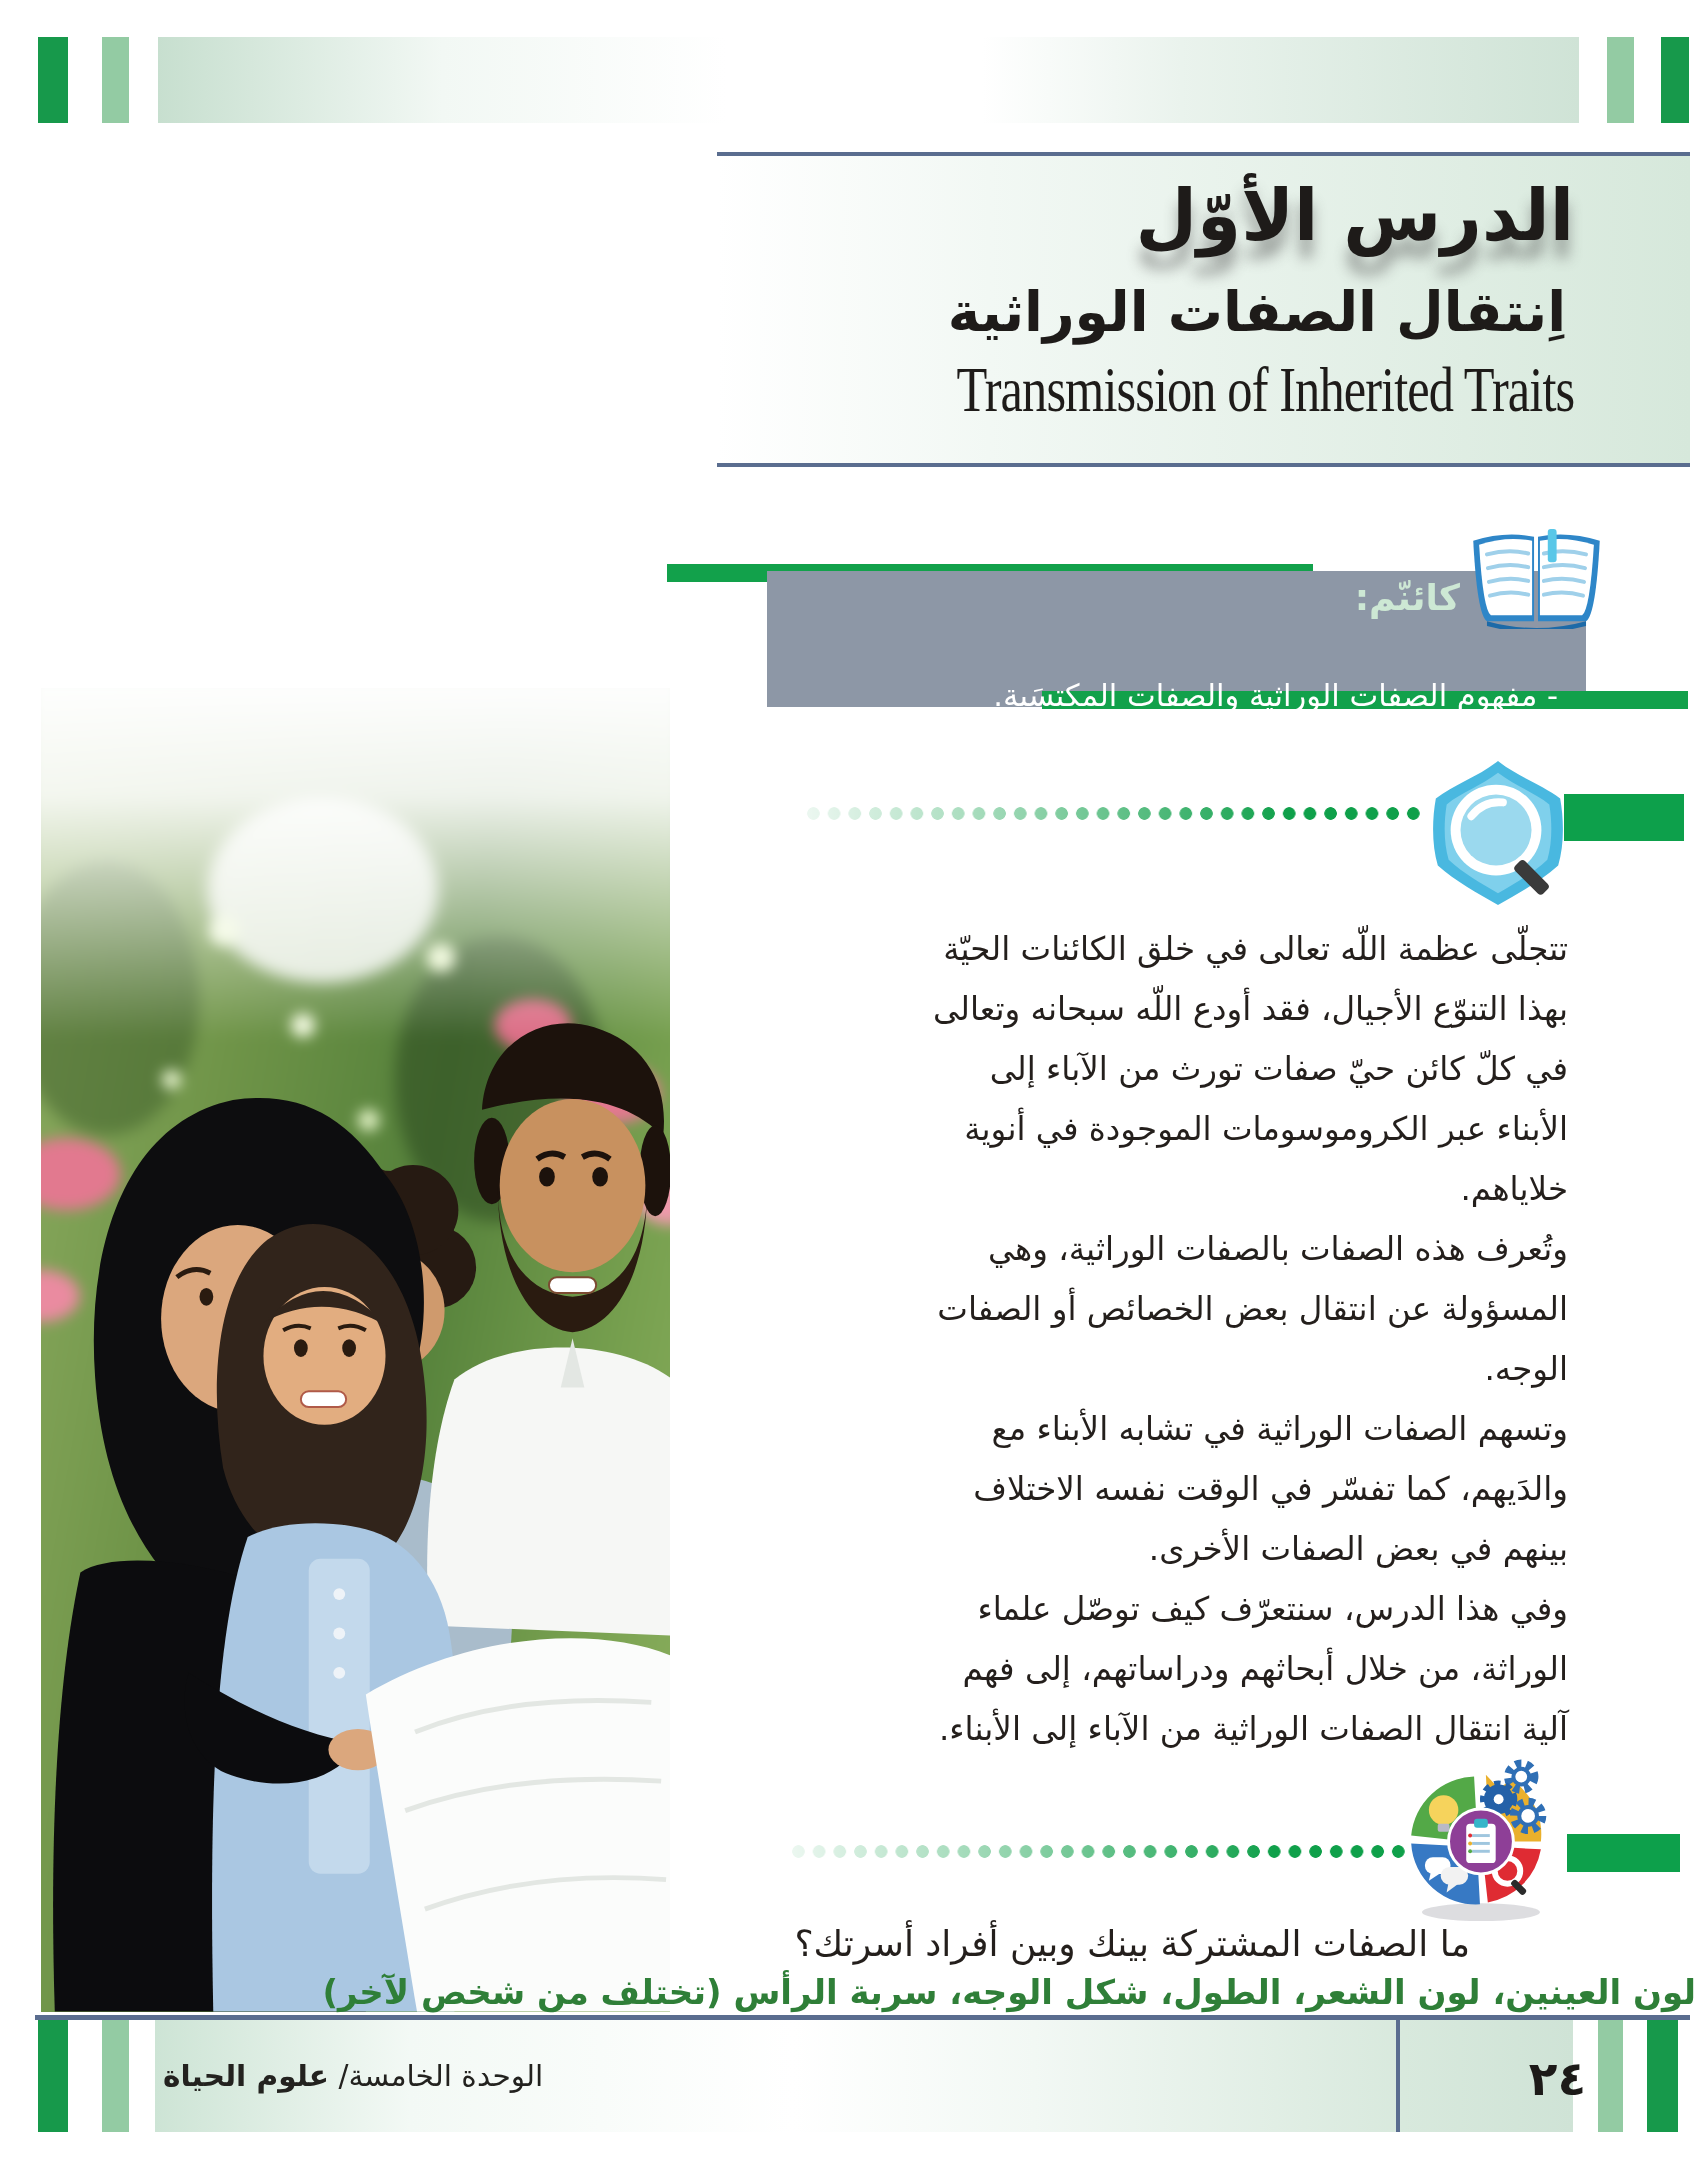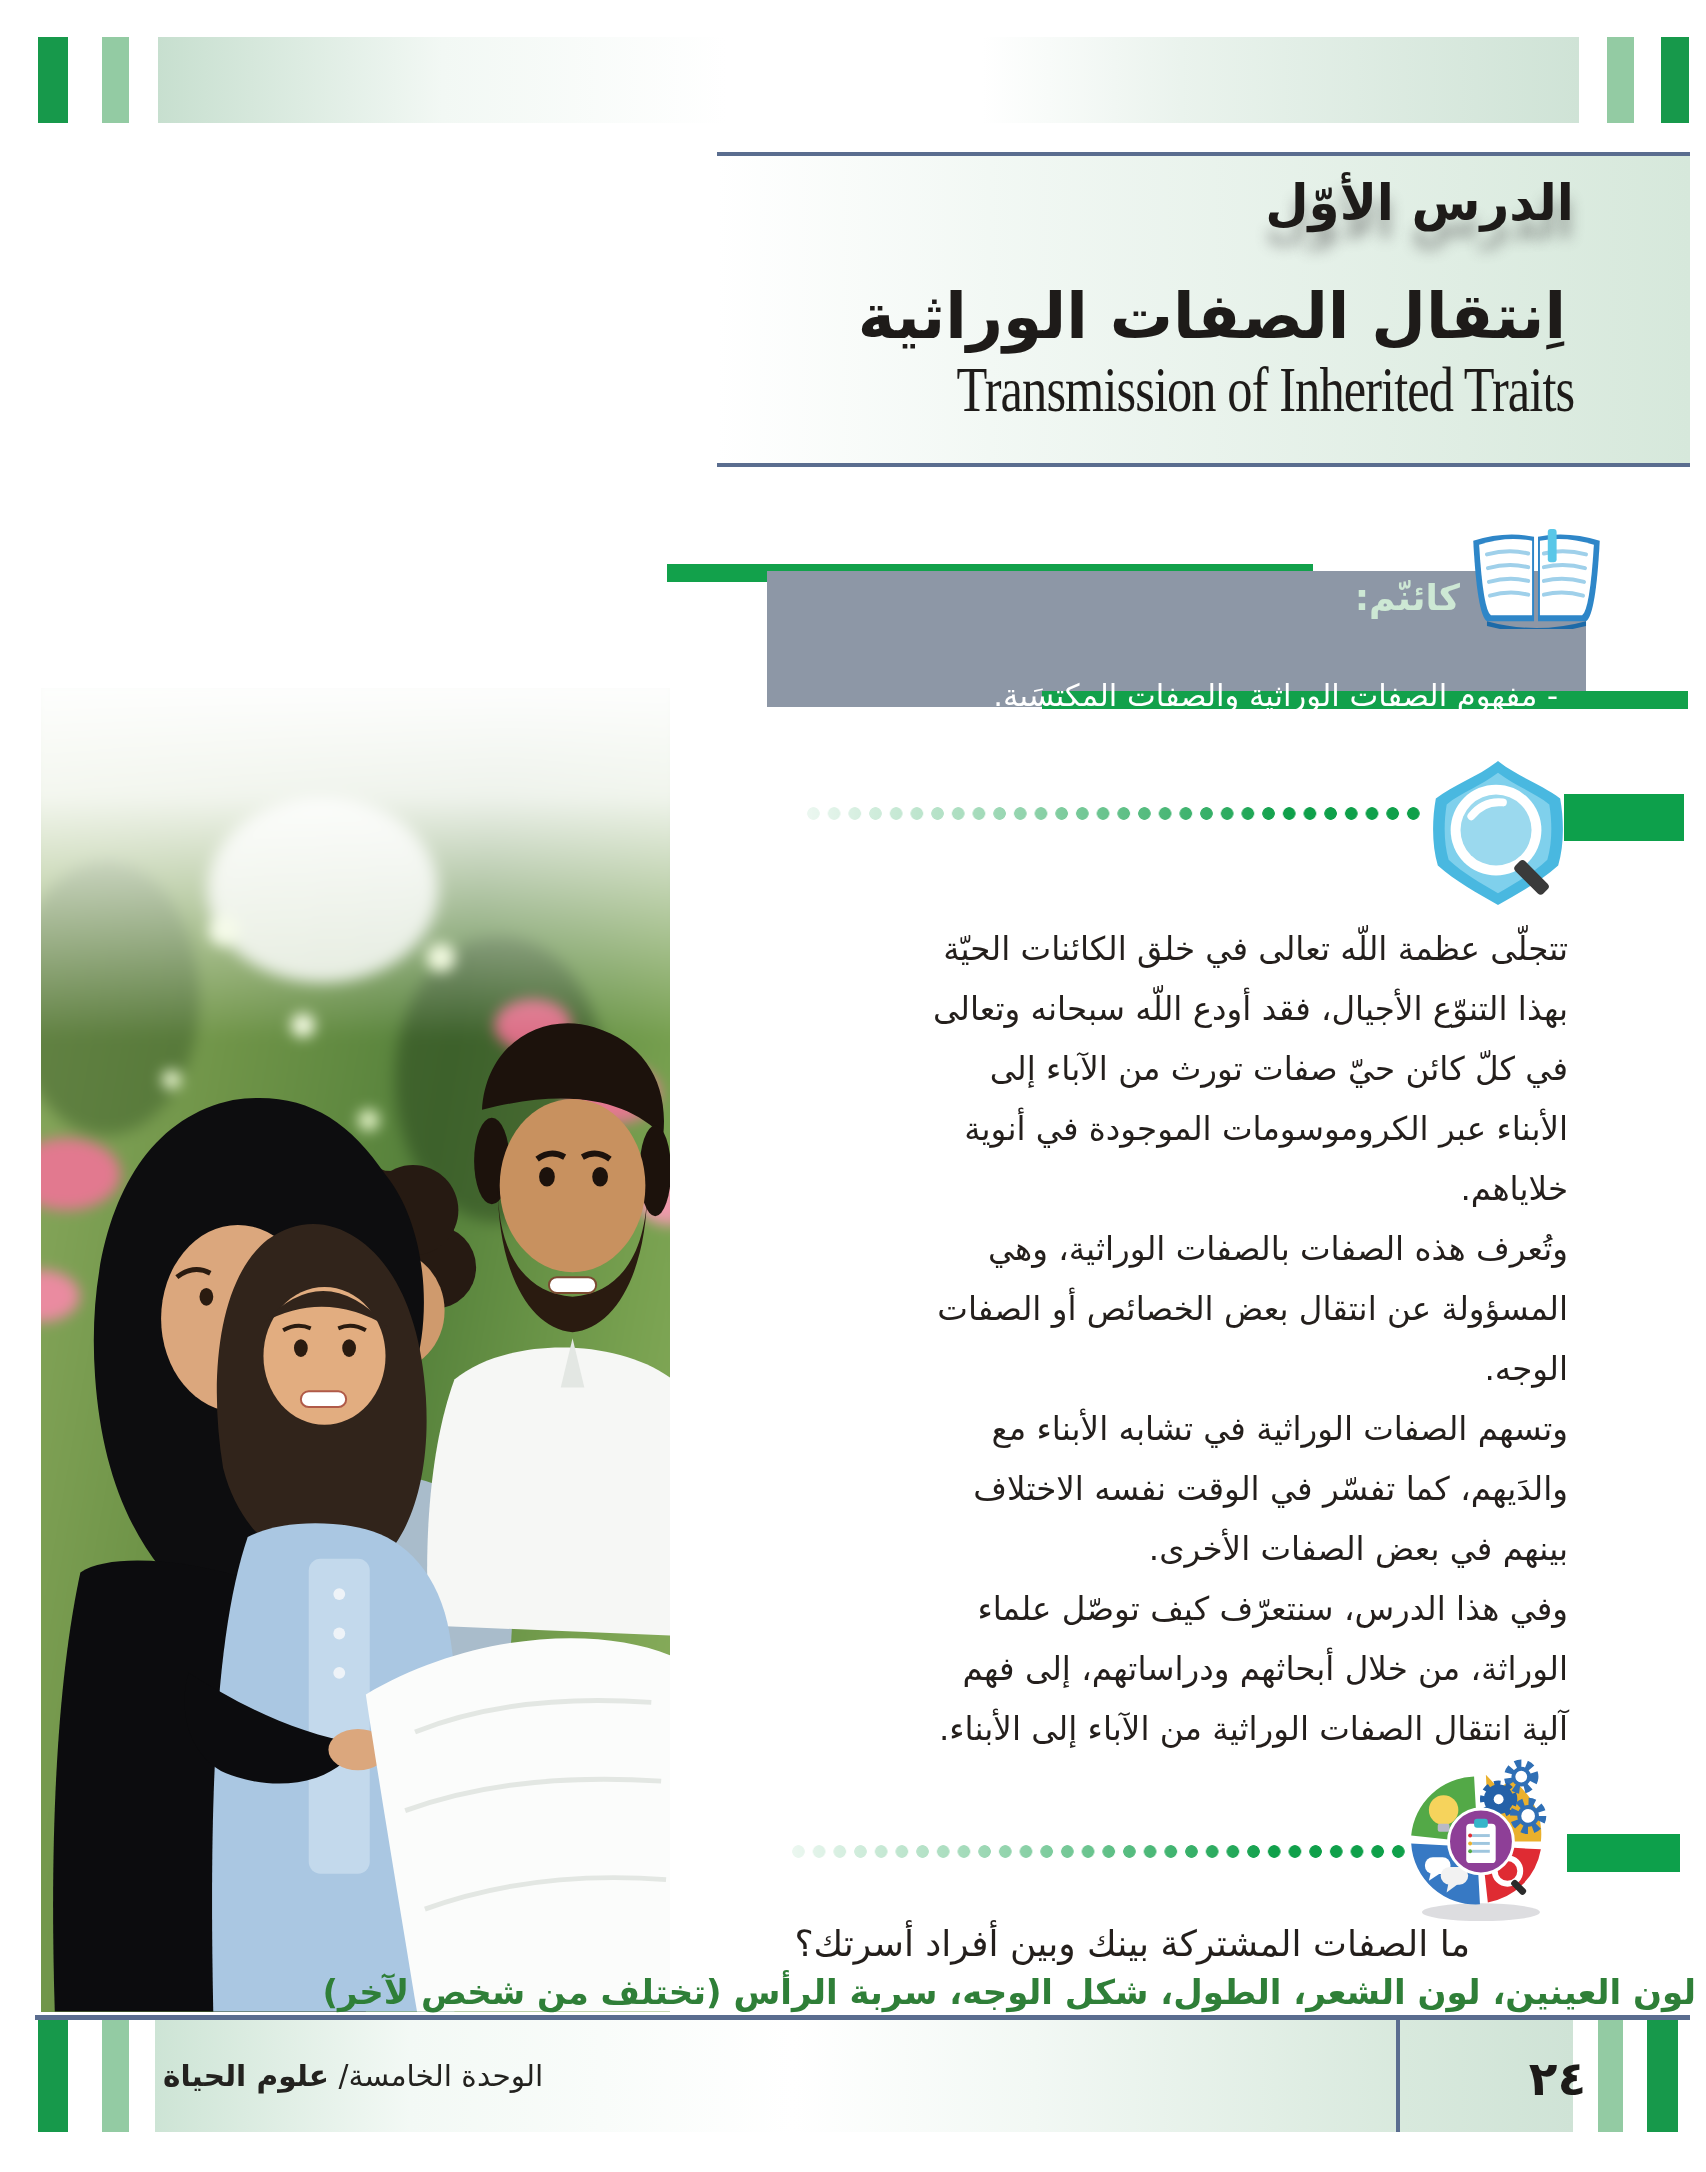--- a/index.html
+++ b/index.html
@@ -10,23 +10,23 @@
   
   .vbar{position:absolute;}
   .vbar.dark{background:#17994b;}
   .vbar.light{background:#93cba3;}
   .band{position:absolute;background:linear-gradient(90deg,#c7dfcf 0%,#f2f8f4 20%,#ffffff 40%,#ffffff 58%,#eaf3ed 72%,#cfe3d6 100%);}
 
   
   .title-box{position:absolute;left:717px;top:152px;width:973px;height:307px;
      border-top:4.9px solid #5a6d8f;border-bottom:4.9px solid #5a6d8f;
      background:linear-gradient(90deg,#ffffff 0%,#f2f8f4 28%,#d6e8db 100%);}
-  .lesson-label{position:absolute;right:116px;top:17.7px;font-size:50px;font-weight:bold;color:#1e1b19;
+  .lesson-label{position:absolute;right:116px;top:17.7px;font-size:71px;font-weight:bold;color:#1e1b19;
      direction:rtl;text-shadow:0 17.7px 13.8px rgba(70,70,70,.45);}
-  .title-ar{position:absolute;right:124px;top:124px;font-size:63px;font-weight:600;color:#1e1b19;direction:rtl;}
+  .title-ar{position:absolute;right:124px;top:124px;font-size:55px;font-weight:600;color:#1e1b19;direction:rtl;}
   .title-en{position:absolute;right:116px;top:202px;font-size:56px;color:#1e1b19;
      font-family:Liberation Serif, serif;}
   .title-en span{display:inline-block;transform:scale(.9,1.12);transform-origin:right center;letter-spacing:-1px;}
 
   
   .learn-bar{position:absolute;background:#12a14b;height:17.7px;}
   .learn-box{position:absolute;left:767px;top:571px;width:819px;height:136px;background:#8d97a6;}
   .learn-heading{position:absolute;right:246px;top:577px;font-size:36px;font-weight:bold;color:#cde8d4;direction:rtl;}
   .learn-item{position:absolute;right:148px;top:640px;font-size:30.5px;color:#ffffff;direction:rtl;margin-top:38px;}
 

